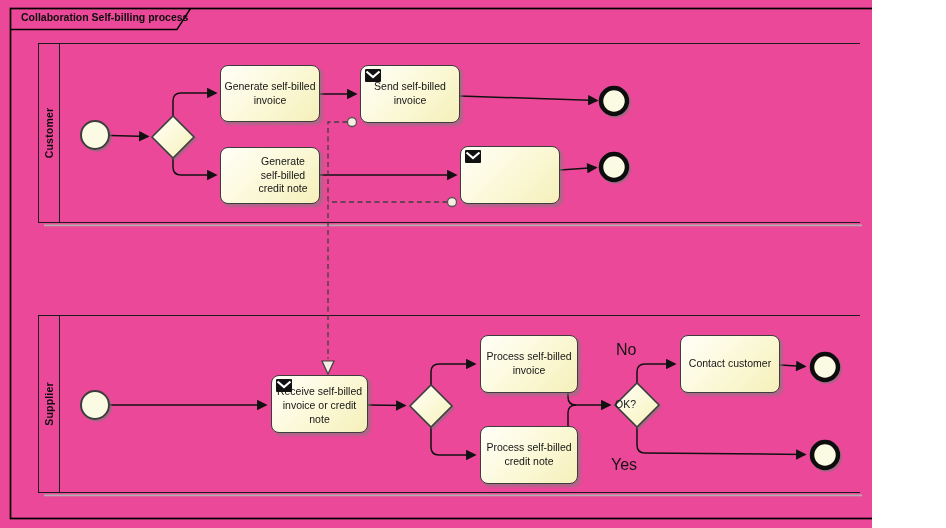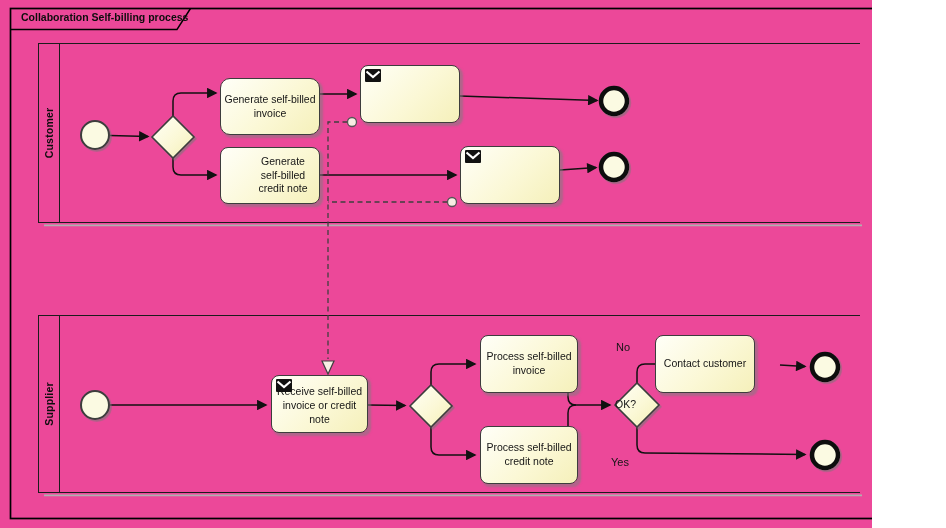--- a/index.html
+++ b/index.html
@@ -27,21 +27,21 @@
   .task{
     position:absolute;box-sizing:border-box;z-index:3;
     border:1.5px solid #3d3d3d;border-radius:8px;
     background:linear-gradient(135deg,#fffff8 0%,#fbf8d6 55%,#f5f0ba 100%);
     box-shadow:2.5px 2.5px 2px rgba(125,125,125,0.55);
     display:flex;align-items:center;justify-content:center;text-align:center;
     font-size:10.5px;line-height:1.32;color:#151515;padding:2px 3px;
   }
   .msg-icon{position:absolute;top:3px;left:4px;width:16px;height:13px;}
   .flow-label{
-    position:absolute;font-size:11px;color:#151515;z-index:3;white-space:nowrap;
+    position:absolute;font-size:16px;color:#151515;z-index:3;white-space:nowrap;
   }
   .gw-label{
     position:absolute;font-size:10.5px;color:#151515;z-index:3;
     text-align:left;
   }
 </style>
 </head>
 <body>
 
 <div id="canvas">
@@ -113,33 +113,34 @@
       <circle cx="614" cy="101" r="13" fill="#fbfae2" stroke="#0b0b0b" stroke-width="4.5"></circle>
       <circle cx="614" cy="167" r="13" fill="#fbfae2" stroke="#0b0b0b" stroke-width="4.5"></circle>
       <circle cx="825" cy="367" r="13" fill="#fbfae2" stroke="#0b0b0b" stroke-width="4.5"></circle>
       <circle cx="825" cy="455" r="13" fill="#fbfae2" stroke="#0b0b0b" stroke-width="4.5"></circle>
       <polygon points="152,137 173,116 194,137 173,158" fill="url(#shapeGrad)" stroke="#3d3d3d" stroke-width="1.6"></polygon>
       <polygon points="410,406 431,385 452,406 431,427" fill="url(#shapeGrad)" stroke="#3d3d3d" stroke-width="1.6"></polygon>
       <polygon points="615,405 637,383 659,405 637,427" fill="url(#shapeGrad)" stroke="#3d3d3d" stroke-width="1.6"></polygon>
     </g>
   </svg>
 
-  <div class="task" style="left:220px;top:78px;width:100px;height:57px;border-radius:10px;">
+  <div class="task" style="left:220px;top:65px;width:100px;height:57px;">
     <span>Generate self-billed invoice</span>
   </div>
 
   <div class="task" style="left:220px;top:147px;width:100px;height:57px;padding-left:29px;">
     <span>Generate self-billed credit note</span>
   </div>
 
   <div class="task" style="left:360px;top:65px;width:100px;height:58px;">
     <svg class="msg-icon" viewBox="0 0 16 13">
       <rect x="0" y="0" width="16" height="13" rx="1" fill="#111111"></rect>
       <path d="M1.5,2.5 L8,8 L14.5,2.5" stroke="#ffffff" stroke-width="2.2" fill="none"></path>
     </svg>
+    <span>Send self-billed invoice</span>
   </div>
 
   <div class="task" style="left:460px;top:146px;width:100px;height:58px;">
     <svg class="msg-icon" viewBox="0 0 16 13">
       <rect x="0" y="0" width="16" height="13" rx="1" fill="#111111"></rect>
       <path d="M1.5,2.5 L8,8 L14.5,2.5" stroke="#ffffff" stroke-width="2.2" fill="none"></path>
     </svg>
   </div>
 
   <div class="task" style="left:271px;top:375px;width:97px;height:58px;padding-top:6px;">
@@ -151,21 +152,21 @@
   </div>
 
   <div class="task" style="left:480px;top:335px;width:98px;height:58px;">
     <span>Process self-billed invoice</span>
   </div>
 
   <div class="task" style="left:480px;top:426px;width:98px;height:58px;">
     <span>Process self-billed credit note</span>
   </div>
 
-  <div class="task" style="left:655px;top:335px;width:100px;height:58px;text-align:center;">
+  <div class="task" style="left:680px;top:335px;width:100px;height:58px;text-align:center;">
     <span>Contact customer</span>
   </div>
 
   <div class="gw-label" style="left:615px;top:398px;width:44px;">OK?</div>
   <div class="flow-label" style="left:616px;top:341px;">No</div>
   <div class="flow-label" style="left:611px;top:456px;">Yes</div>
 
 </div>
 
 </body></html>

